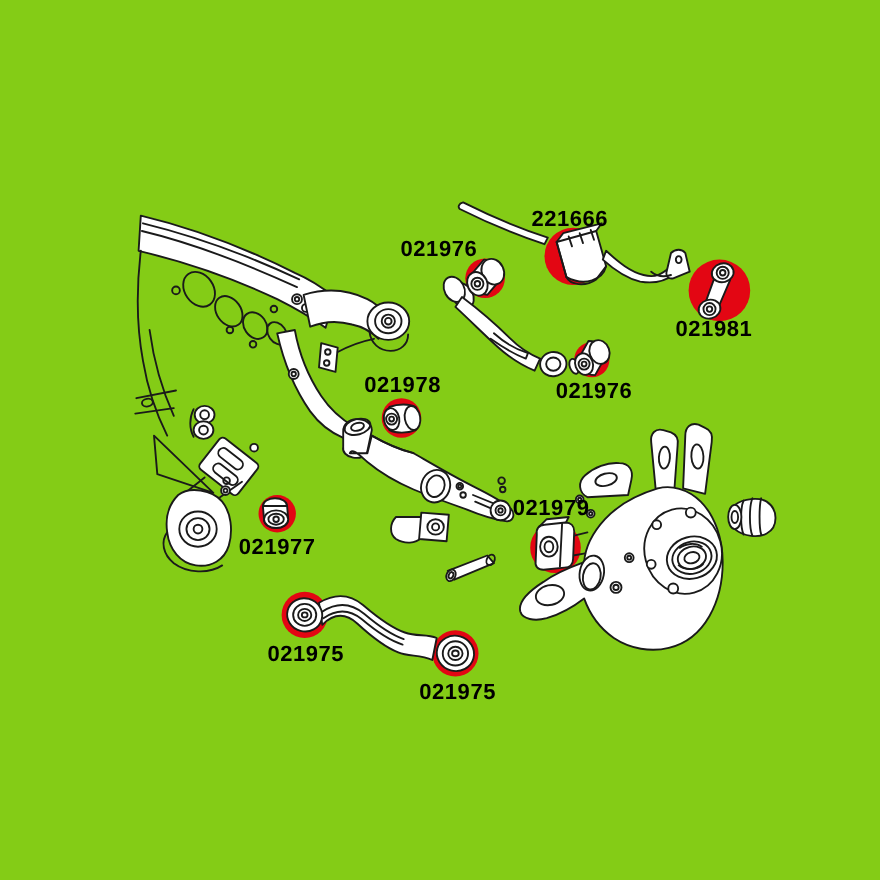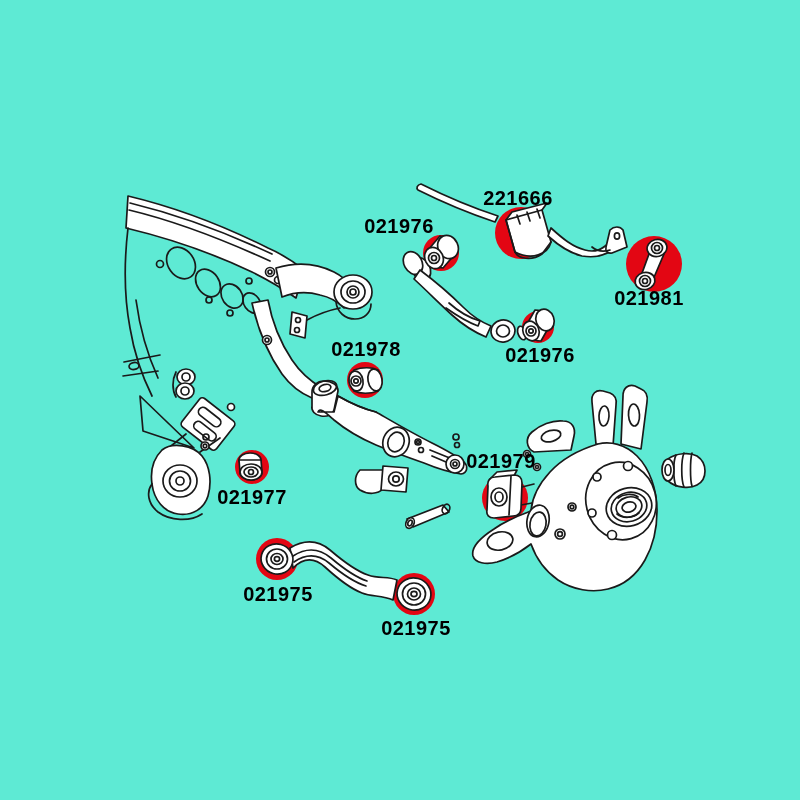--- a/index.html
+++ b/index.html
@@ -1,16 +1,16 @@
 <!DOCTYPE html>
 <html><head>
 <meta charset="utf-8">
 <style>
   html,body{margin:0;padding:0;background:#fff;}
-  .stage{position:relative;width:800px;height:800px;background:#5eead4;overflow:hidden;
+  .stage{position:relative;width:800px;height:800px;background:#84cc16;overflow:hidden;
          font-family:"Liberation Sans",sans-serif;}
   svg{display:block;}
   .part-label{font-family:"Liberation Sans","DejaVu Sans",sans-serif;
               font-weight:bold;font-size:20px;letter-spacing:0.5px;}
 </style>
 </head>
 <body>
 
 <div class="stage">
 <svg width="800" height="800" viewBox="0 0 800 800" xmlns="http://www.w3.org/2000/svg">

